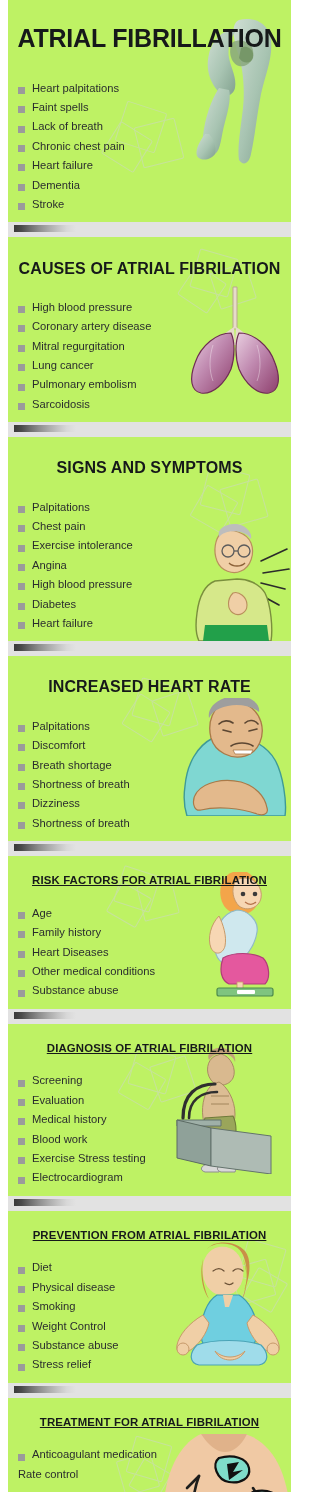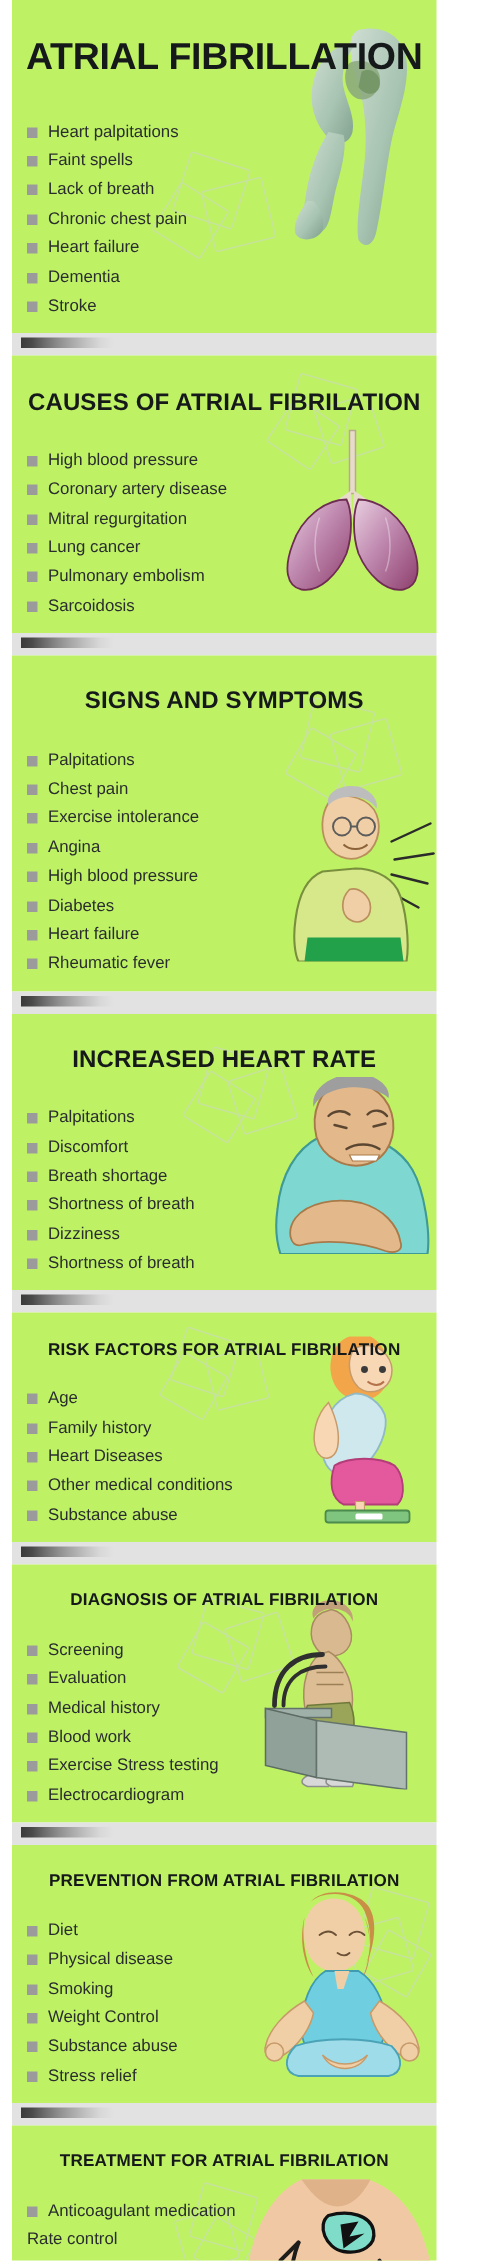--- a/index.html
+++ b/index.html
@@ -66,31 +66,32 @@
     letter-spacing: -0.2px;
   }
   .title.mid {
     font-size: 16px;
     padding: 9px 4px 7px 4px;
   }
   .title.small {
     font-size: 11.4px;
     padding: 9px 4px 7px 4px;
     letter-spacing: 0.15px;
+    text-decoration: underline;
   }
 
   
   .list {
     list-style: none;
     margin: 0;
     padding: 0 4px 8px 10px;
   }
   .list li {
     display: flex;
-    align-items: center;
+    align-items: flex-end;
     font-size: 11.2px;
     color: #2a2d2e;
     line-height: 1;
     padding: 4.1px 0;
     white-space: nowrap;
   }
   .bullet {
     flex: 0 0 auto;
     width: 7px;
     height: 7px;
@@ -284,24 +285,20 @@
             <span class="bullet"></span>
             <span>High blood pressure</span>
           </li>
           <li>
             <span class="bullet"></span>
             <span>Diabetes</span>
           </li>
           <li>
             <span class="bullet"></span>
             <span>Heart failure</span>
-          </li>
-          <li>
-            <span class="bullet"></span>
-            <span>Rheumatic fever</span>
           </li>
         </ul>
       </div>
     </section>
     <div class="separator">
       <span class="grad"></span>
     </div>
     <section class="panel">
       <div class="squares" style="left:0;top:0;right:0;bottom:0;">
         <i style="left:128px;top:26px;width:38px;height:38px;transform:rotate(16deg);"></i>

